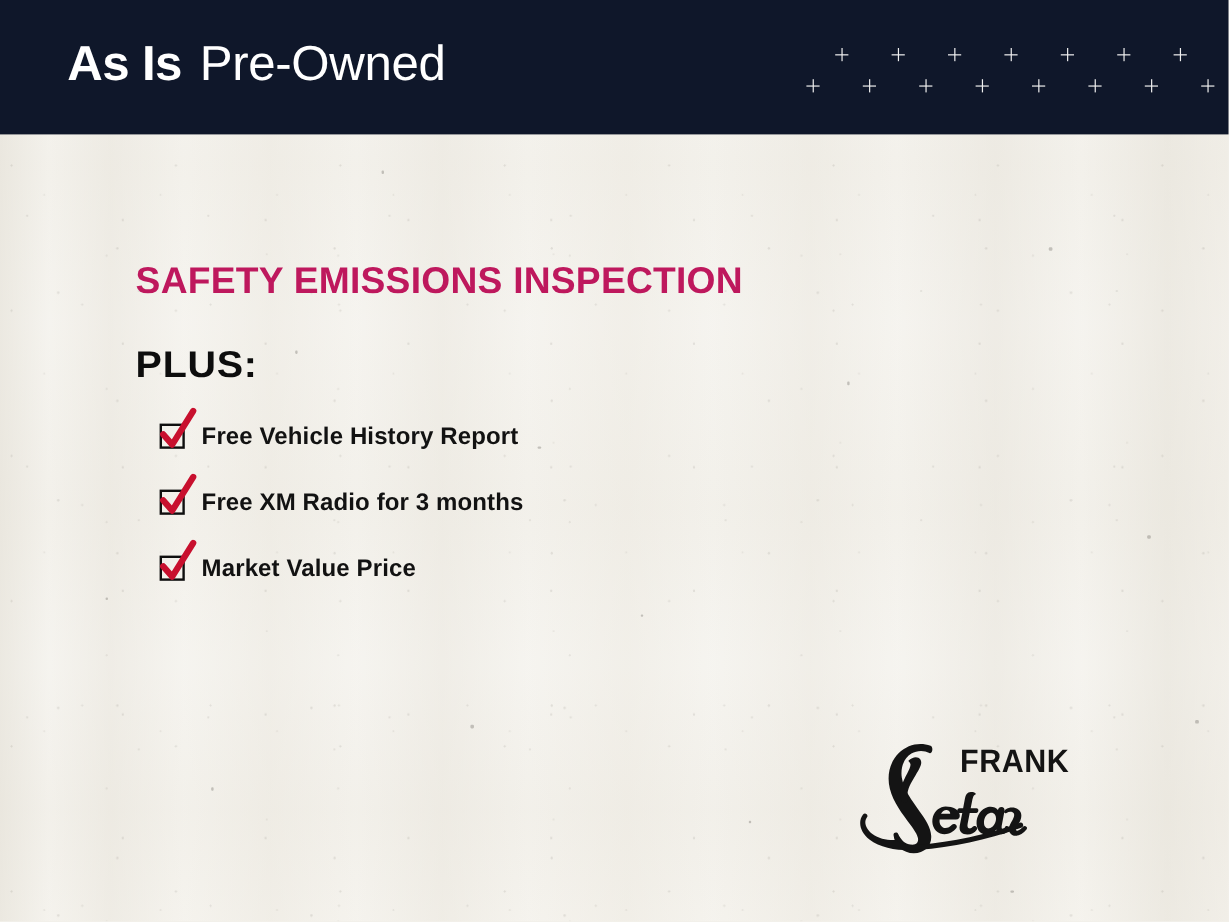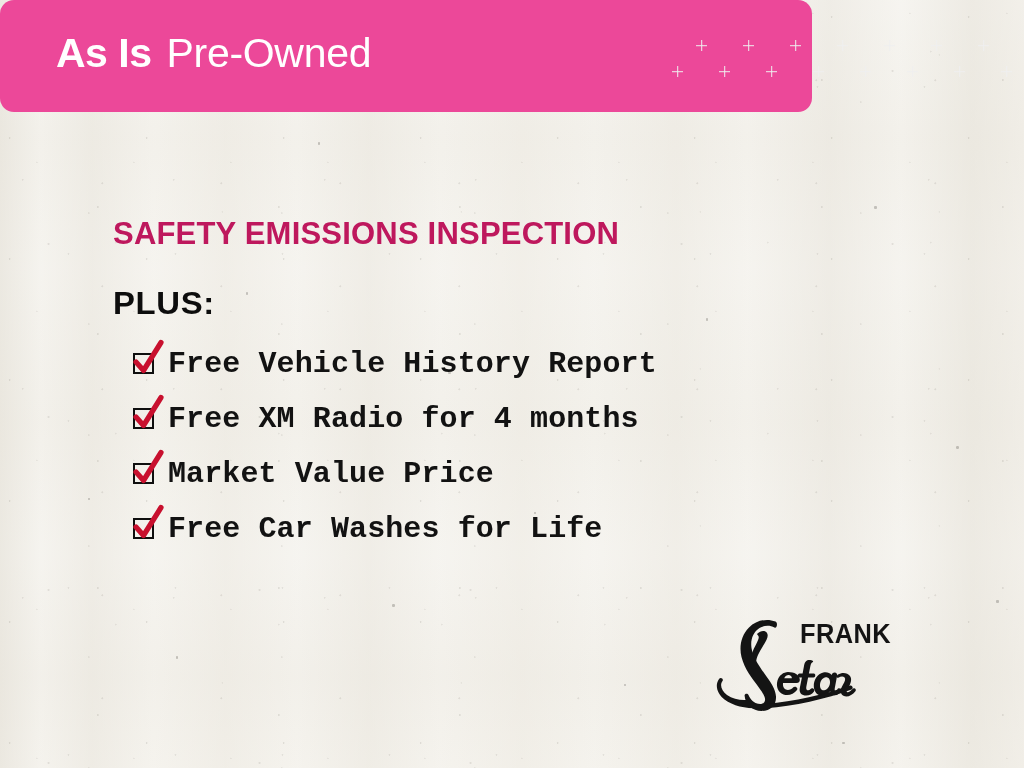--- a/index.html
+++ b/index.html
@@ -86,25 +86,24 @@
     position: absolute;
     background: rgba(70,66,60,0.55);
     border-radius: 40%;
   }
 
   
   .header-bar {
     position: absolute;
     left: 0;
     top: 0;
-    width: 812px;
+    width: 1024px;
     height: 112px;
-    background: #ec4899;
+    background: #0f172a;
     z-index: 3;
-    border-radius: 14px;
   }
   .header-title {
     position: absolute;
     left: 56px;
     top: 33px;
     white-space: nowrap;
     color: #ffffff;
     line-height: 1;
   }
   .title-bold {
@@ -230,22 +229,22 @@
   }
   .checkbox svg {
     position: absolute;
     left: -2px;
     top: -12px;
     width: 34px;
     height: 36px;
     overflow: visible;
   }
   .check-label {
-    font-family: Liberation Mono, monospace;
-    font-size: 30px;
+    font-family: Liberation Sans, sans-serif;
+    font-size: 20px;
     font-weight: 600;
     letter-spacing: 0.1px;
     color: #121212;
     white-space: nowrap;
     line-height: 1;
     text-align: right;
   }
 
   
   .logo {
@@ -342,42 +341,33 @@
         <span class="check-label">Free Vehicle History Report</span>
       </div>
 
       <div class="check-item">
         <span class="checkbox">
           <span class="box"></span>
           <svg viewBox="0 0 34 36" aria-hidden="true">
             <path d="M5 21 L12.5 29.5 L30 1.5" fill="none" stroke="#c8102e" stroke-width="5.2" stroke-linecap="round" stroke-linejoin="round"></path>
           </svg>
         </span>
-        <span class="check-label">Free XM Radio for 4 months</span>
+        <span class="check-label">Free XM Radio for 3 months</span>
       </div>
 
       <div class="check-item">
         <span class="checkbox">
           <span class="box"></span>
           <svg viewBox="0 0 34 36" aria-hidden="true">
             <path d="M5 21 L12.5 29.5 L30 1.5" fill="none" stroke="#c8102e" stroke-width="5.2" stroke-linecap="round" stroke-linejoin="round"></path>
           </svg>
         </span>
         <span class="check-label">Market Value Price</span>
       </div>
 
-      <div class="check-item">
-        <span class="checkbox">
-          <span class="box"></span>
-          <svg viewBox="0 0 34 36" aria-hidden="true">
-            <path d="M5 21 L12.5 29.5 L30 1.5" fill="none" stroke="#c8102e" stroke-width="5.2" stroke-linecap="round" stroke-linejoin="round"></path>
-          </svg>
-        </span>
-        <span class="check-label">Free Car Washes for Life</span>
-      </div>
 
 
     </div>
   </div>
 
   <div class="logo">
     <div class="logo-frank">FRANK</div>
     <svg width="215" height="112" viewBox="0 0 215 112" aria-hidden="true">
       <g fill="#141414">
 

